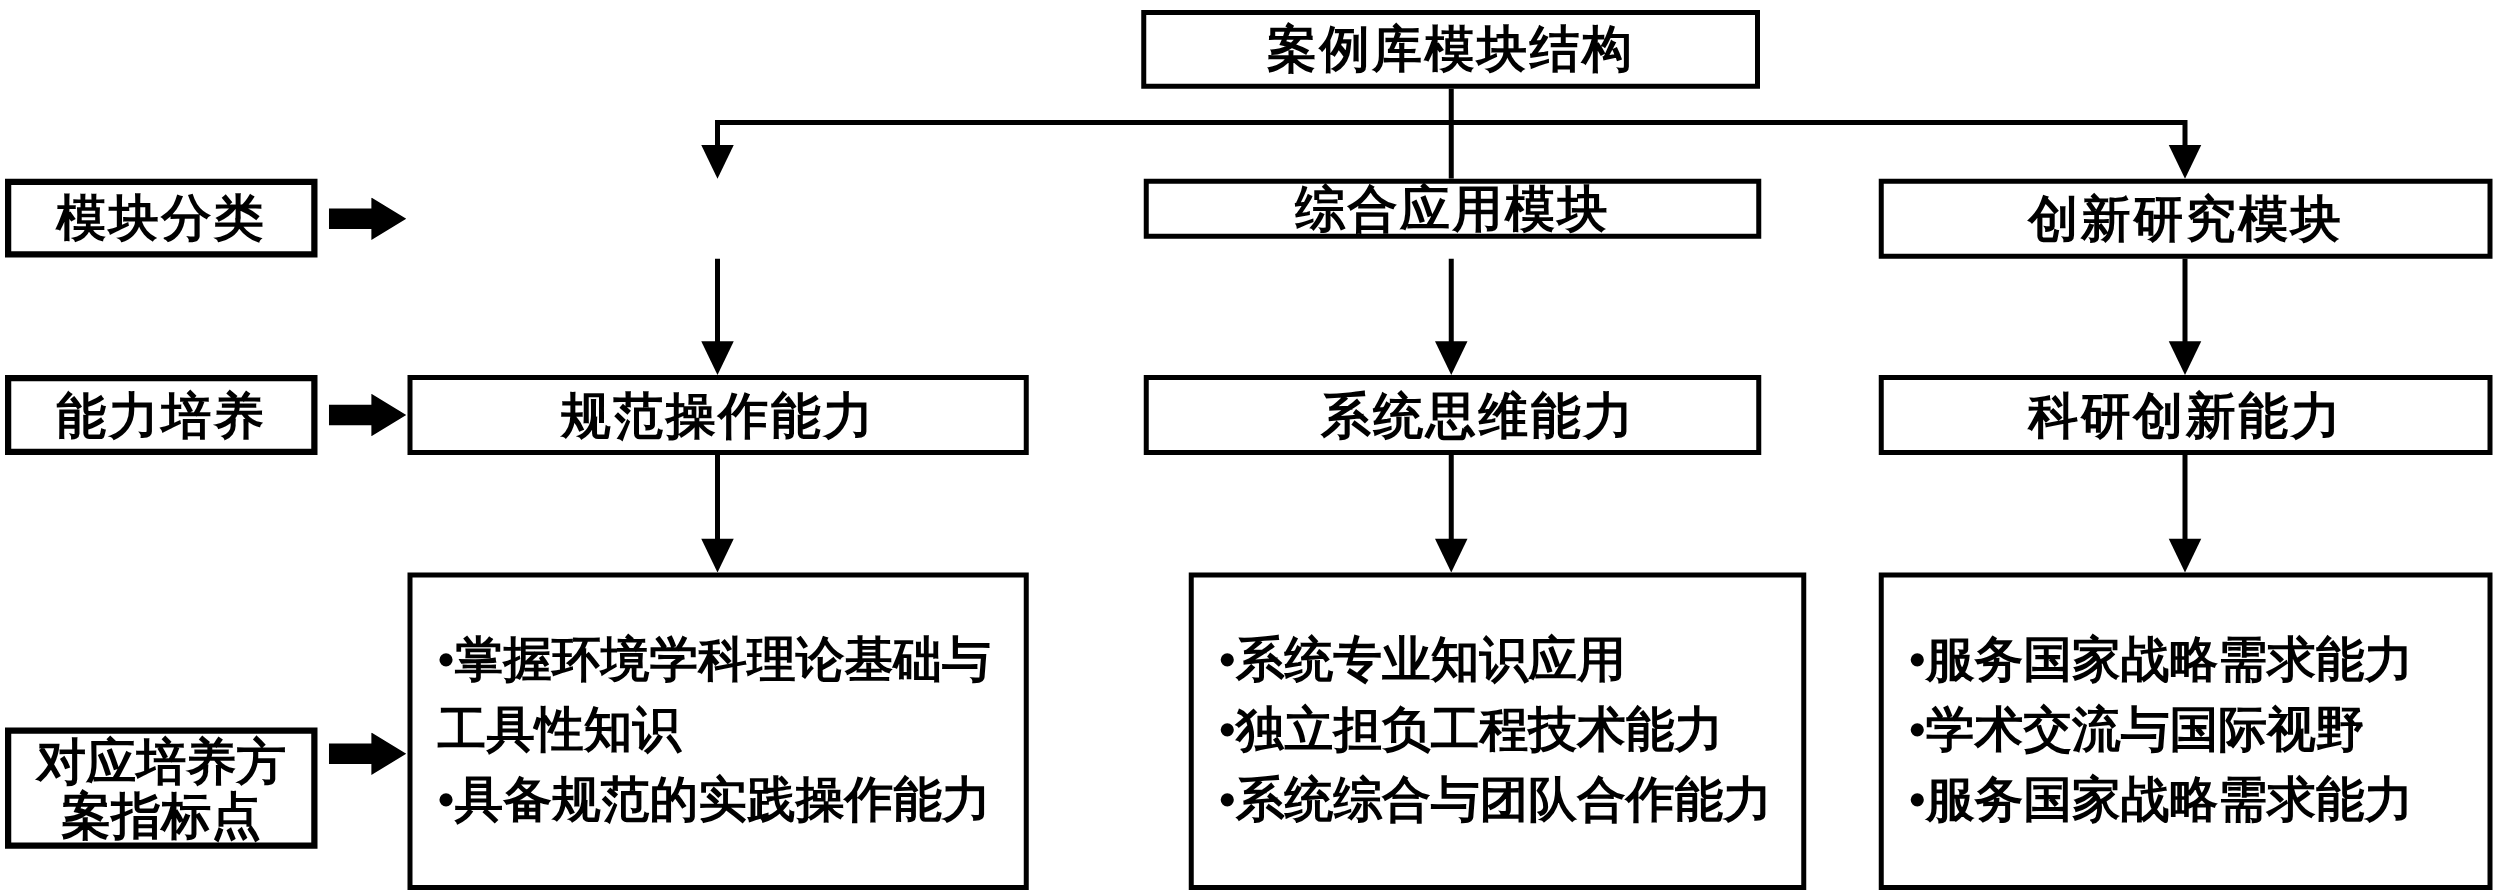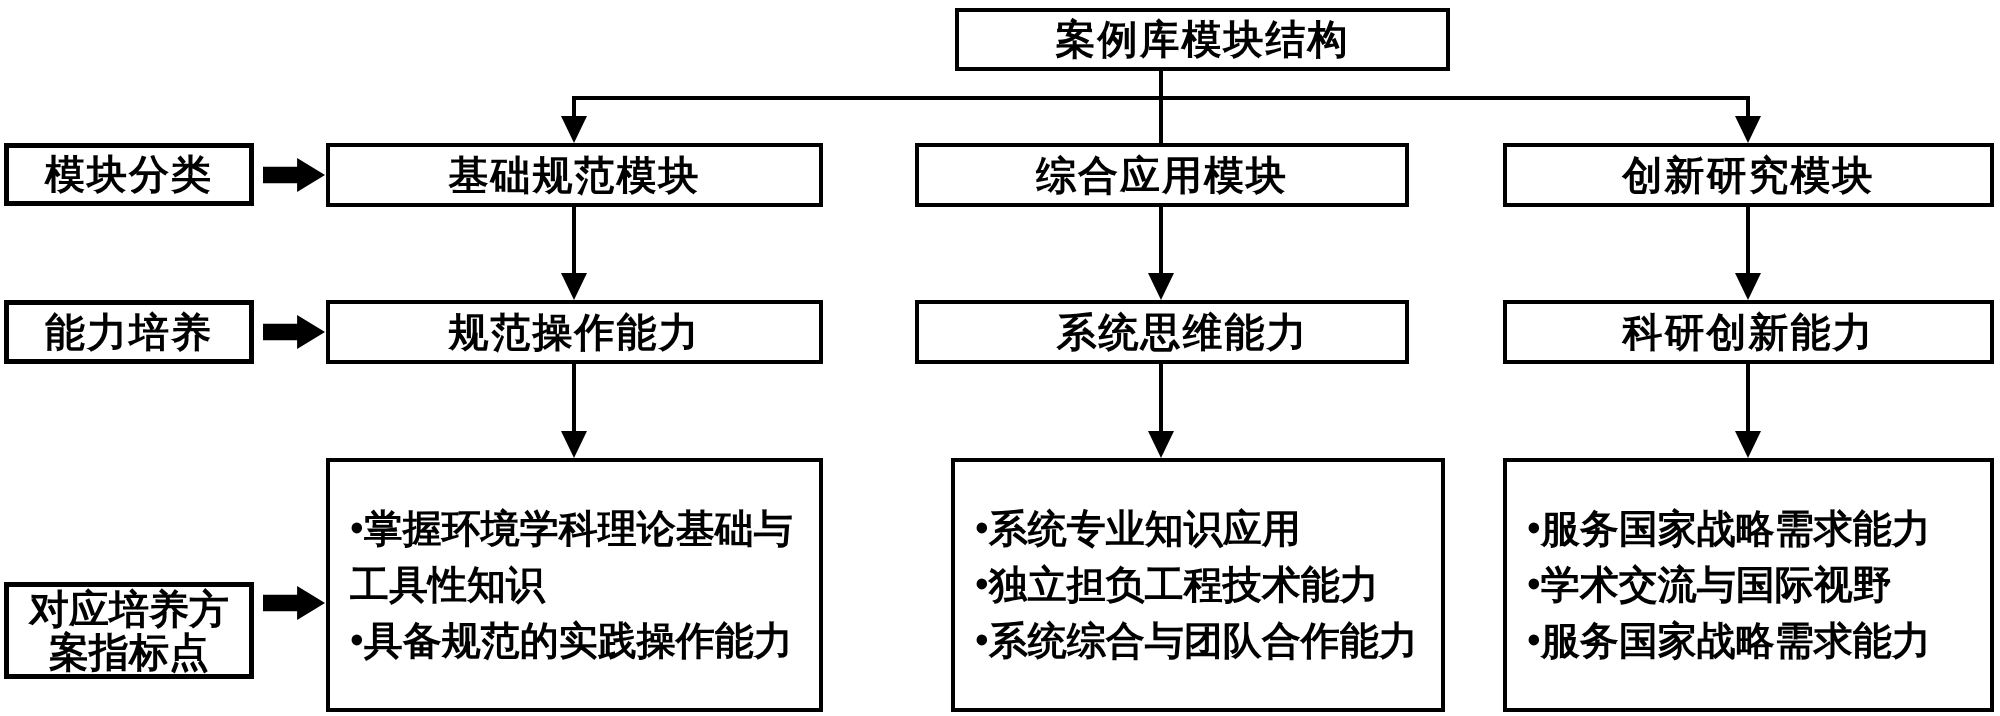--- a/index.html
+++ b/index.html
@@ -32,43 +32,42 @@
     font-size:39px;line-height:56px;text-align:left;
     padding-left:20px;padding-right:6px;
   }
   .two-line{font-size:40px;line-height:43px;margin-top:28px;}
 </style>
 </head>
 <body>
 
 <div class="canvas">
 
-  <div class="box title-text" style="left:913px;top:8px;width:495px;height:63px;margin-left:42px;">案例库模块结构</div>
+  <div class="box title-text" style="left:913px;top:8px;width:495px;height:63px;">案例库模块结构</div>
 
   <div class="line" style="left:1159px;top:71px;width:4px;height:72px;"></div>
   <div class="line" style="left:572px;top:96px;width:1177px;height:4px;"></div>
   <div class="line" style="left:572px;top:96px;width:4px;height:24px;"></div>
   <div class="arrowhead" style="left:561px;top:116px;"></div>
   <div class="line" style="left:1746px;top:96px;width:4px;height:24px;"></div>
   <div class="arrowhead" style="left:1735px;top:116px;"></div>
 
   <div class="box label-box title-text" style="left:4px;top:143px;width:250px;height:63px;">模块分类</div>
   <div class="barrow" style="left:263px;top:158px;"></div>
 
   <div class="box label-box title-text" style="left:4px;top:300px;width:250px;height:64px;">能力培养</div>
   <div class="barrow" style="left:263px;top:315px;"></div>
 
   <div class="box label-box two-line" style="left:4px;top:554px;width:250px;height:97px;flex-direction:column;">
     <div>对应培养方</div>
     <div>案指标点</div>
   </div>
   <div class="barrow" style="left:263px;top:586px;"></div>
 
-  <div class="box title-text" style="left:326px;top:143px;width:497px;height:64px;">基础规范模块</div>
-  <div class="box title-text" style="left:915px;top:143px;width:494px;height:64px;">综合应用模块</div>
+  <div class="box title-text" style="left:915px;top:143px;width:494px;height:48px;">综合应用模块</div>
   <div class="box title-text" style="left:1503px;top:143px;width:491px;height:64px;">创新研究模块</div>
 
   <div class="line" style="left:572px;top:207px;width:4px;height:70px;"></div>
   <div class="arrowhead" style="left:561px;top:273px;"></div>
   <div class="line" style="left:1159px;top:207px;width:4px;height:70px;"></div>
   <div class="arrowhead" style="left:1148px;top:273px;"></div>
   <div class="line" style="left:1746px;top:207px;width:4px;height:70px;"></div>
   <div class="arrowhead" style="left:1735px;top:273px;"></div>
 
   <div class="box title-text" style="left:326px;top:300px;width:497px;height:64px;">规范操作能力</div>

